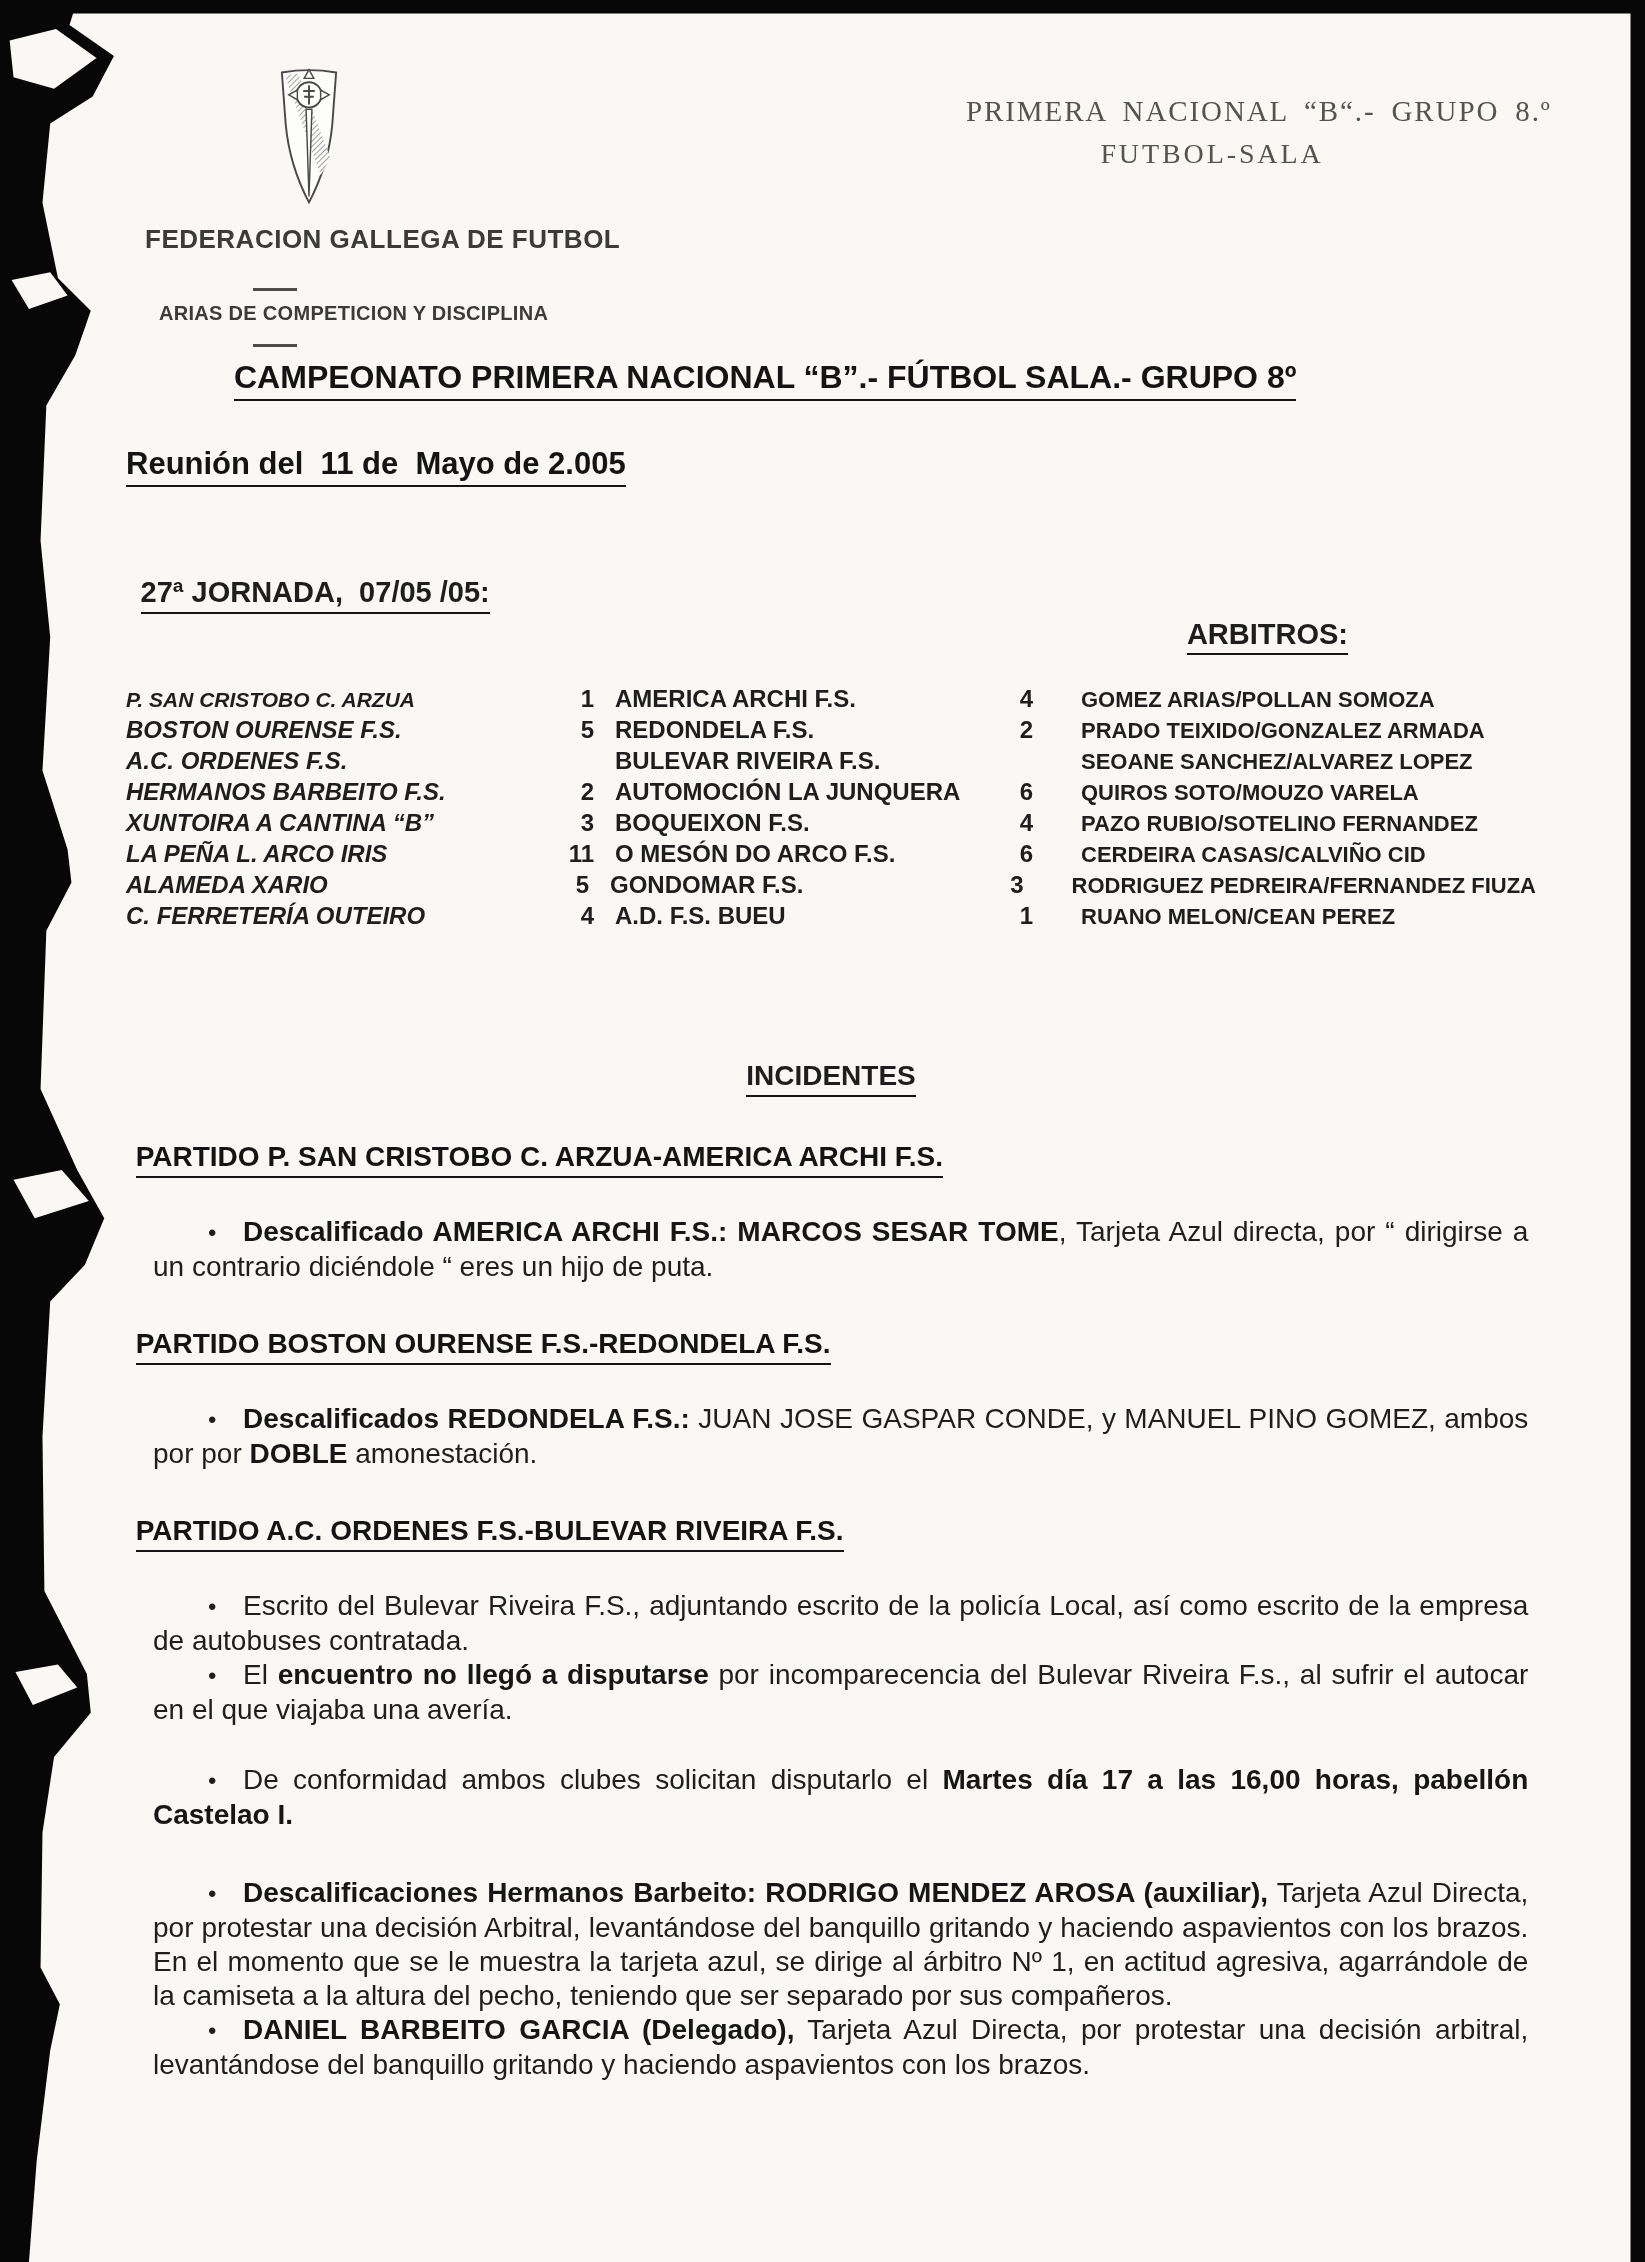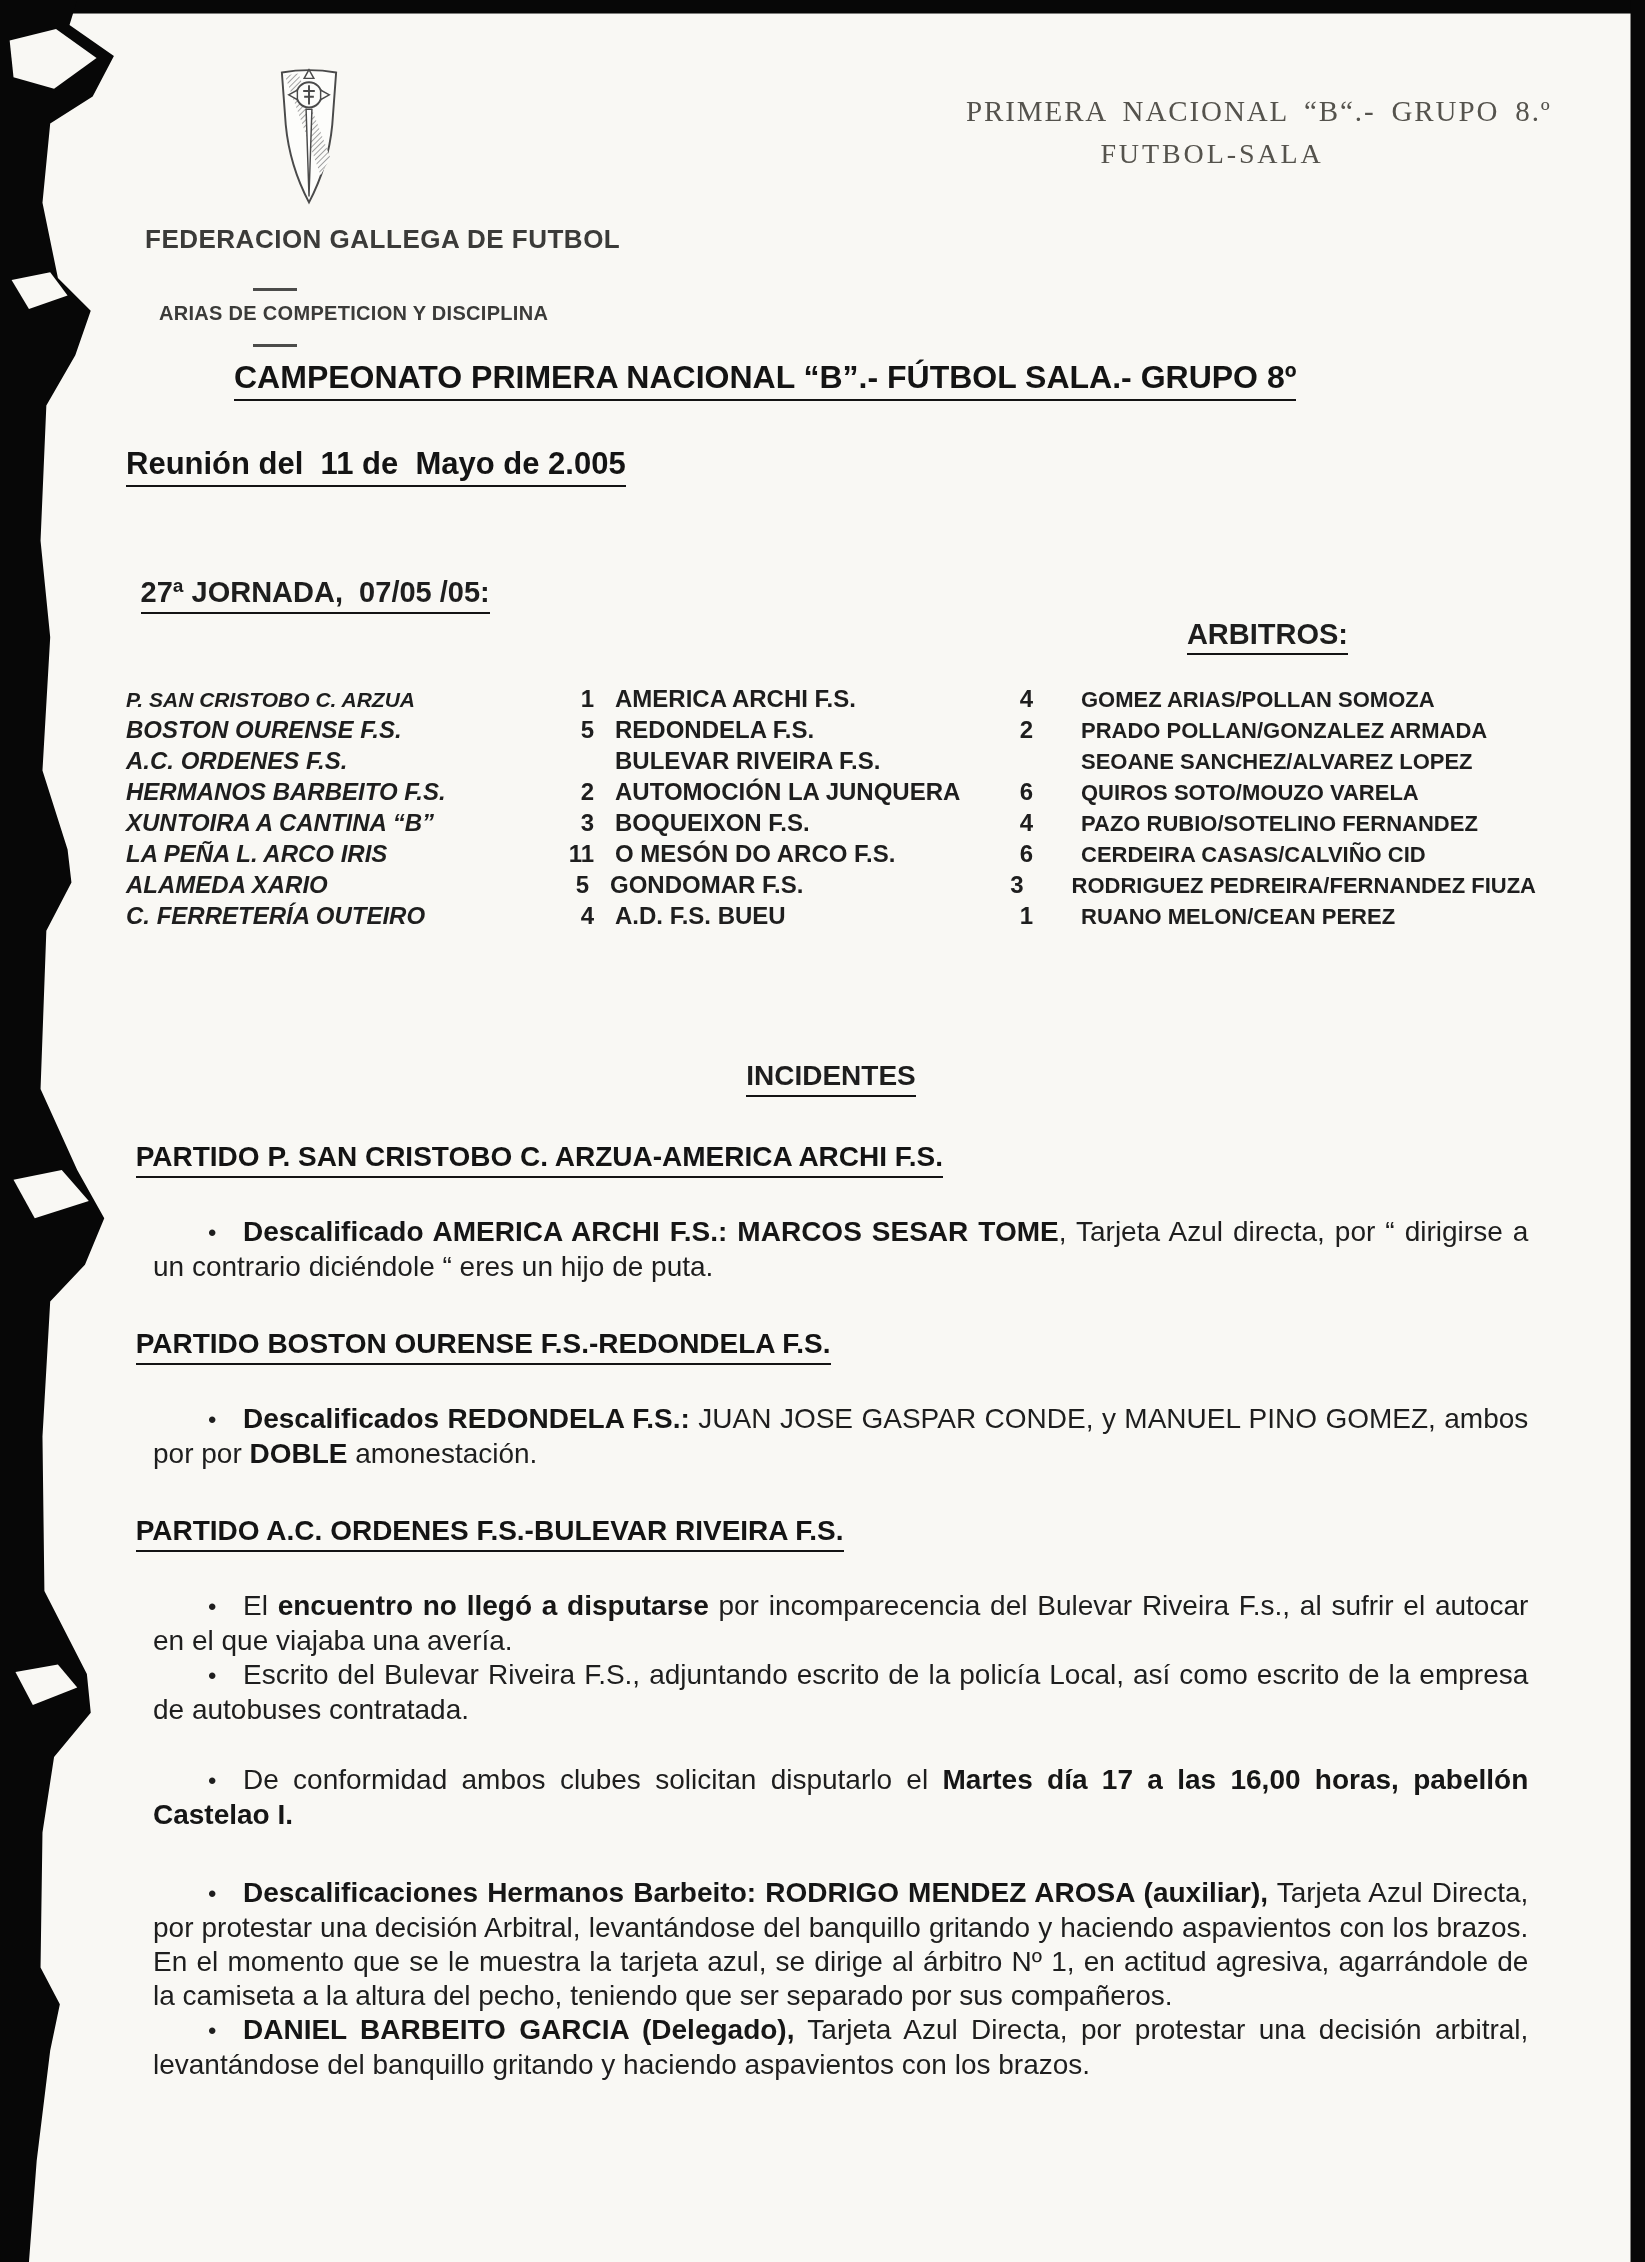--- a/index.html
+++ b/index.html
@@ -139,21 +139,21 @@
     <span class="away">AMERICA ARCHI F.S.</span>
     <span class="ascore">4</span>
     <span class="refs">GOMEZ ARIAS/POLLAN SOMOZA</span>
   </div>
 
   <div class="match-row">
     <span class="home">BOSTON OURENSE F.S.</span>
     <span class="hscore">5</span>
     <span class="away">REDONDELA F.S.</span>
     <span class="ascore">2</span>
-    <span class="refs">PRADO POLLAN/GONZALEZ ARMADA</span>
+    <span class="refs">PRADO TEIXIDO/GONZALEZ ARMADA</span>
   </div>
 
   <div class="match-row">
     <span class="home">A.C. ORDENES F.S.</span>
     <span class="hscore"></span>
     <span class="away">BULEVAR RIVEIRA F.S.</span>
     <span class="ascore"></span>
     <span class="refs">SEOANE SANCHEZ/ALVAREZ LOPEZ</span>
   </div>
 
@@ -213,22 +213,22 @@
   <section class="incident-section">
     <h3 class="sec-heading"><span class="u">PARTIDO BOSTON OURENSE F.S.-REDONDELA F.S.</span></h3>
     <div class="sec-body">
             <p class="para"><span class="bullet">•</span><b>Descalificados REDONDELA F.S.:</b><span> JUAN JOSE GASPAR CONDE, y MANUEL PINO GOMEZ, ambos por por </span><b>DOBLE</b><span> amonestación.</span></p>
           </div>
   </section>
 
   <section class="incident-section">
     <h3 class="sec-heading"><span class="u">PARTIDO A.C. ORDENES F.S.-BULEVAR RIVEIRA F.S.</span></h3>
     <div class="sec-body">
+            <p class="para"><span class="bullet">•</span><span>Escrito del Bulevar Riveira F.S., adjuntando escrito de la policía Local, así como escrito de la empresa de autobuses contratada.</span></p>
             <p class="para"><span class="bullet">•</span><span>El </span><b>encuentro no llegó a disputarse</b><span>  por incomparecencia del Bulevar Riveira F.s., al sufrir el autocar en el que viajaba una avería.</span></p>
-            <p class="para"><span class="bullet">•</span><span>Escrito del Bulevar Riveira F.S., adjuntando escrito de la policía Local, así como escrito de la empresa de autobuses contratada.</span></p>
             <p class="para spaced"><span class="bullet">•</span><span>De conformidad ambos clubes solicitan disputarlo el </span><b>Martes día 17 a las 16,00 horas, pabellón Castelao I.</b></p>
           </div>
   </section>
 
   <section class="incident-section">
     <div class="sec-body">
             <p class="para"><span class="bullet">•</span><b>Descalificaciones Hermanos Barbeito: RODRIGO MENDEZ AROSA (auxiliar),</b><span> Tarjeta Azul Directa, por protestar una decisión Arbitral, levantándose del banquillo gritando y haciendo aspavientos con los brazos. En el momento que se le muestra la tarjeta azul, se dirige al árbitro Nº 1, en actitud agresiva, agarrándole de la camiseta a la altura del pecho, teniendo que ser separado por sus compañeros.</span></p>
             <p class="para"><span class="bullet">•</span><b>DANIEL BARBEITO GARCIA (Delegado),</b><span> Tarjeta Azul Directa, por protestar una decisión arbitral, levantándose del banquillo gritando y haciendo aspavientos con los brazos.</span></p>
           </div>
   </section>

